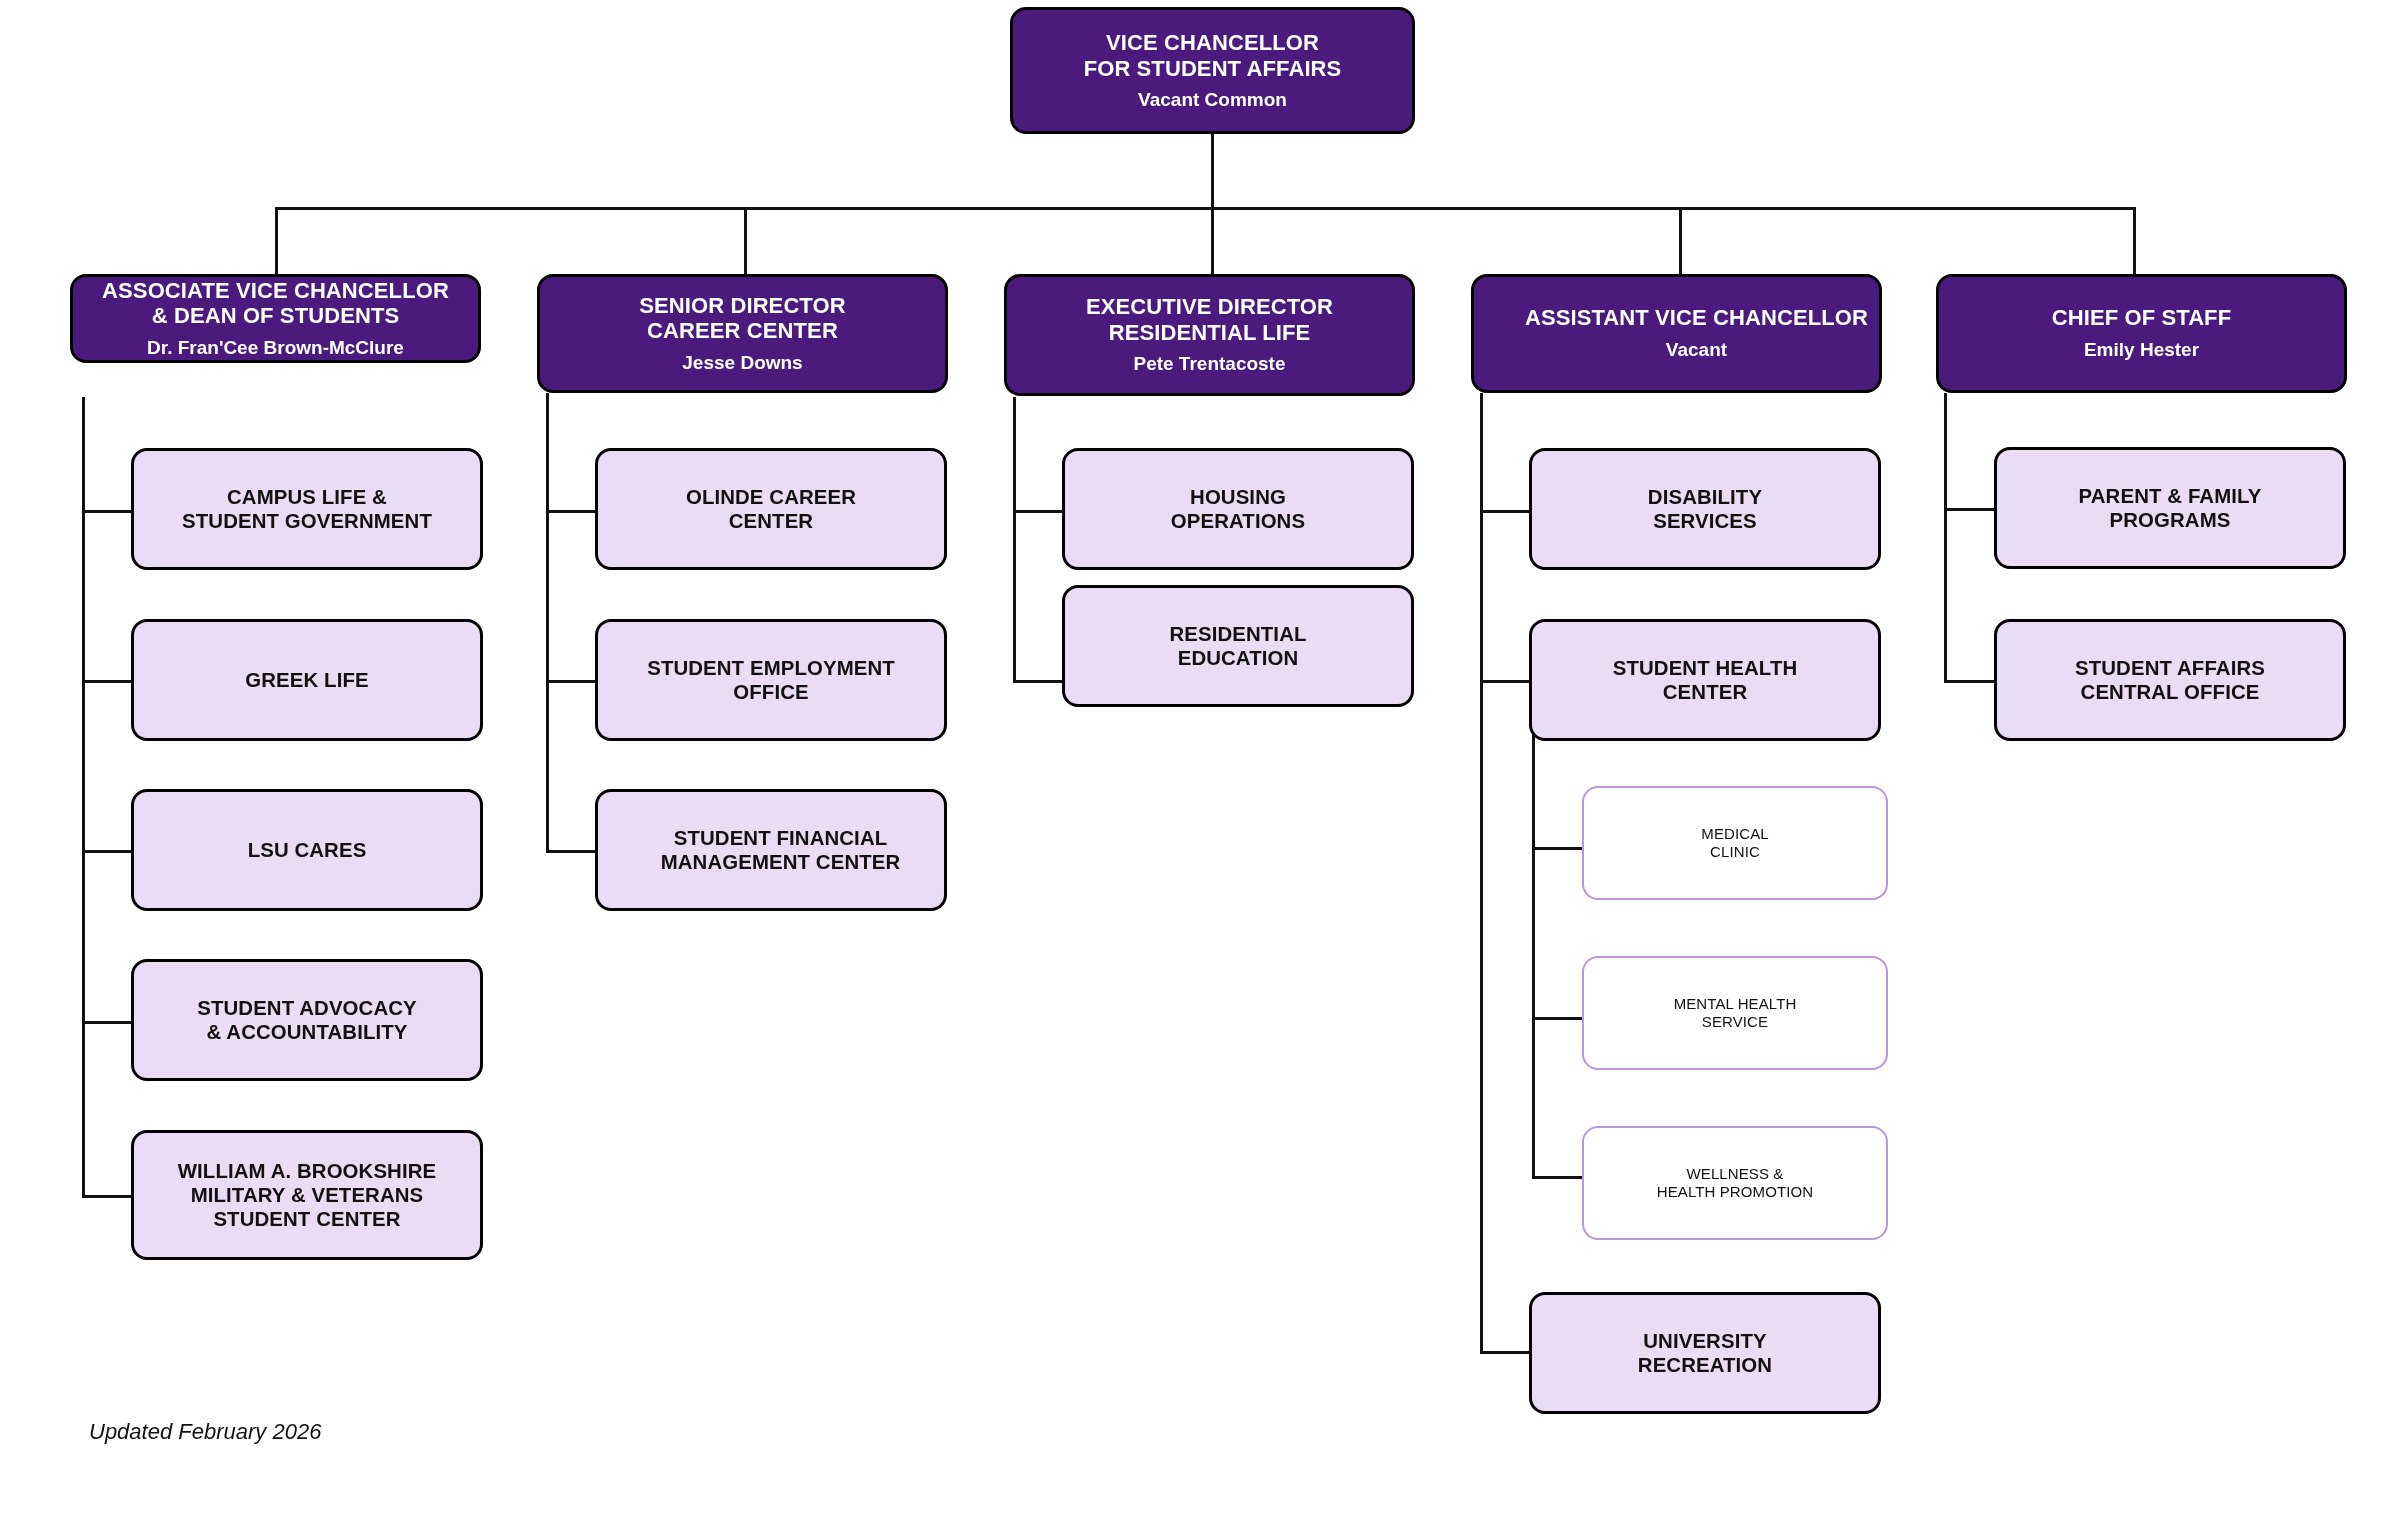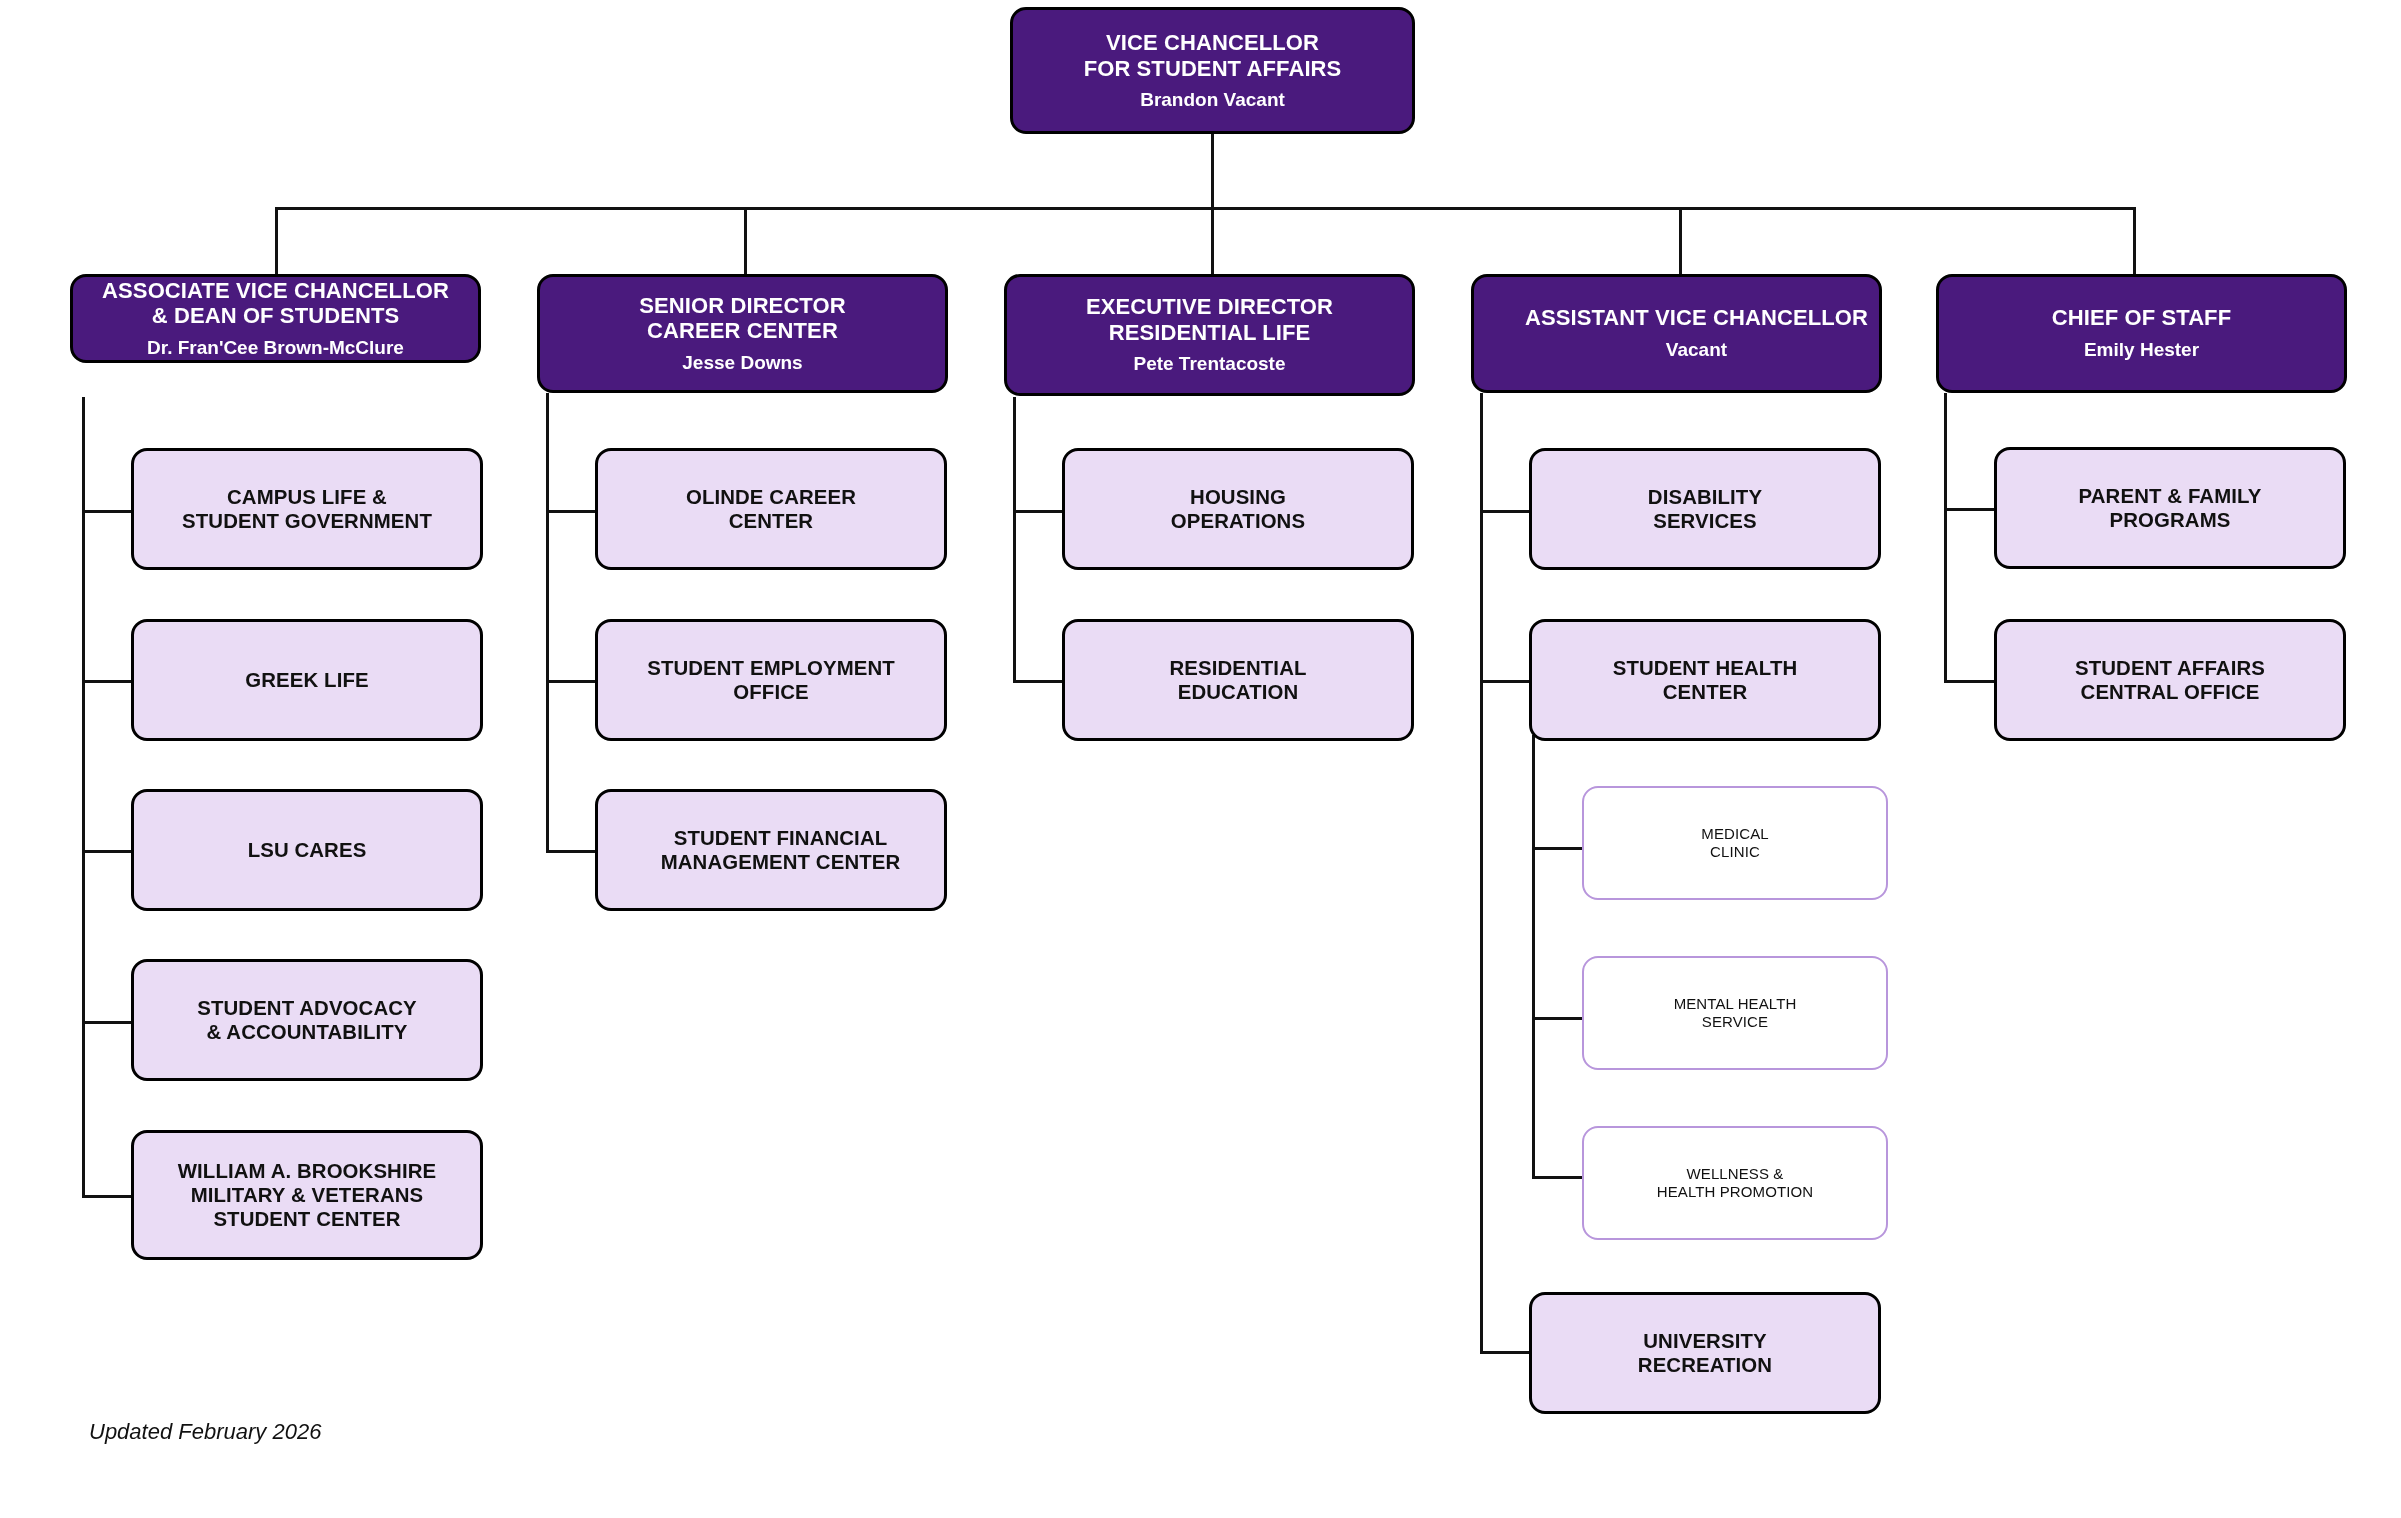--- a/index.html
+++ b/index.html
@@ -118,21 +118,21 @@
   <div class="line h" style="left:1532px;top:1017px;width:51px;"></div>
   <div class="line h" style="left:1532px;top:1176px;width:51px;"></div>
 
   <div class="line v" style="left:1944px;top:393px;height:290px;"></div>
   <div class="line h" style="left:1944px;top:508px;width:51px;"></div>
   <div class="line h" style="left:1944px;top:680px;width:51px;"></div>
 
   <div class="node exec" style="left:1010px;top:7.3px;width:405px;height:127px;">
     <div class="title">VICE CHANCELLOR
 FOR STUDENT AFFAIRS</div>
-    <div class="person">Brandon Vacant</div>
+    <div class="person">Vacant Common</div>
   </div>
 
   <div class="node exec" style="left:70px;top:274px;width:411px;height:89px;">
     <div class="title">ASSOCIATE VICE CHANCELLOR
 &amp; DEAN OF STUDENTS</div>
     <div class="person">Dr. Fran'Cee Brown-McClure</div>
   </div>
 
   <div class="node unit" style="left:131px;top:448px;width:352px;height:122px;">
     <div class="title">CAMPUS LIFE &amp;
@@ -176,21 +176,21 @@
   <div class="node exec" style="left:1004px;top:274px;width:411px;height:122px;">
     <div class="title">EXECUTIVE DIRECTOR
 RESIDENTIAL LIFE</div>
     <div class="person">Pete Trentacoste</div>
   </div>
 
   <div class="node unit" style="left:1062px;top:448px;width:352px;height:122px;">
     <div class="title">HOUSING
 OPERATIONS</div>
   </div>
-  <div class="node unit" style="left:1062px;top:619px;width:352px;height:122px;">
+  <div class="node unit" style="left:1062px;top:585px;width:352px;height:122px;">
     <div class="title">RESIDENTIAL
 EDUCATION</div>
   </div>
 
   <div class="node exec" style="left:1471px;top:274px;width:411px;height:119px;padding-left:40px;">
     <div class="title">ASSISTANT VICE CHANCELLOR</div>
     <div class="person">Vacant</div>
   </div>
 
   <div class="node unit" style="left:1529px;top:448px;width:352px;height:122px;">

